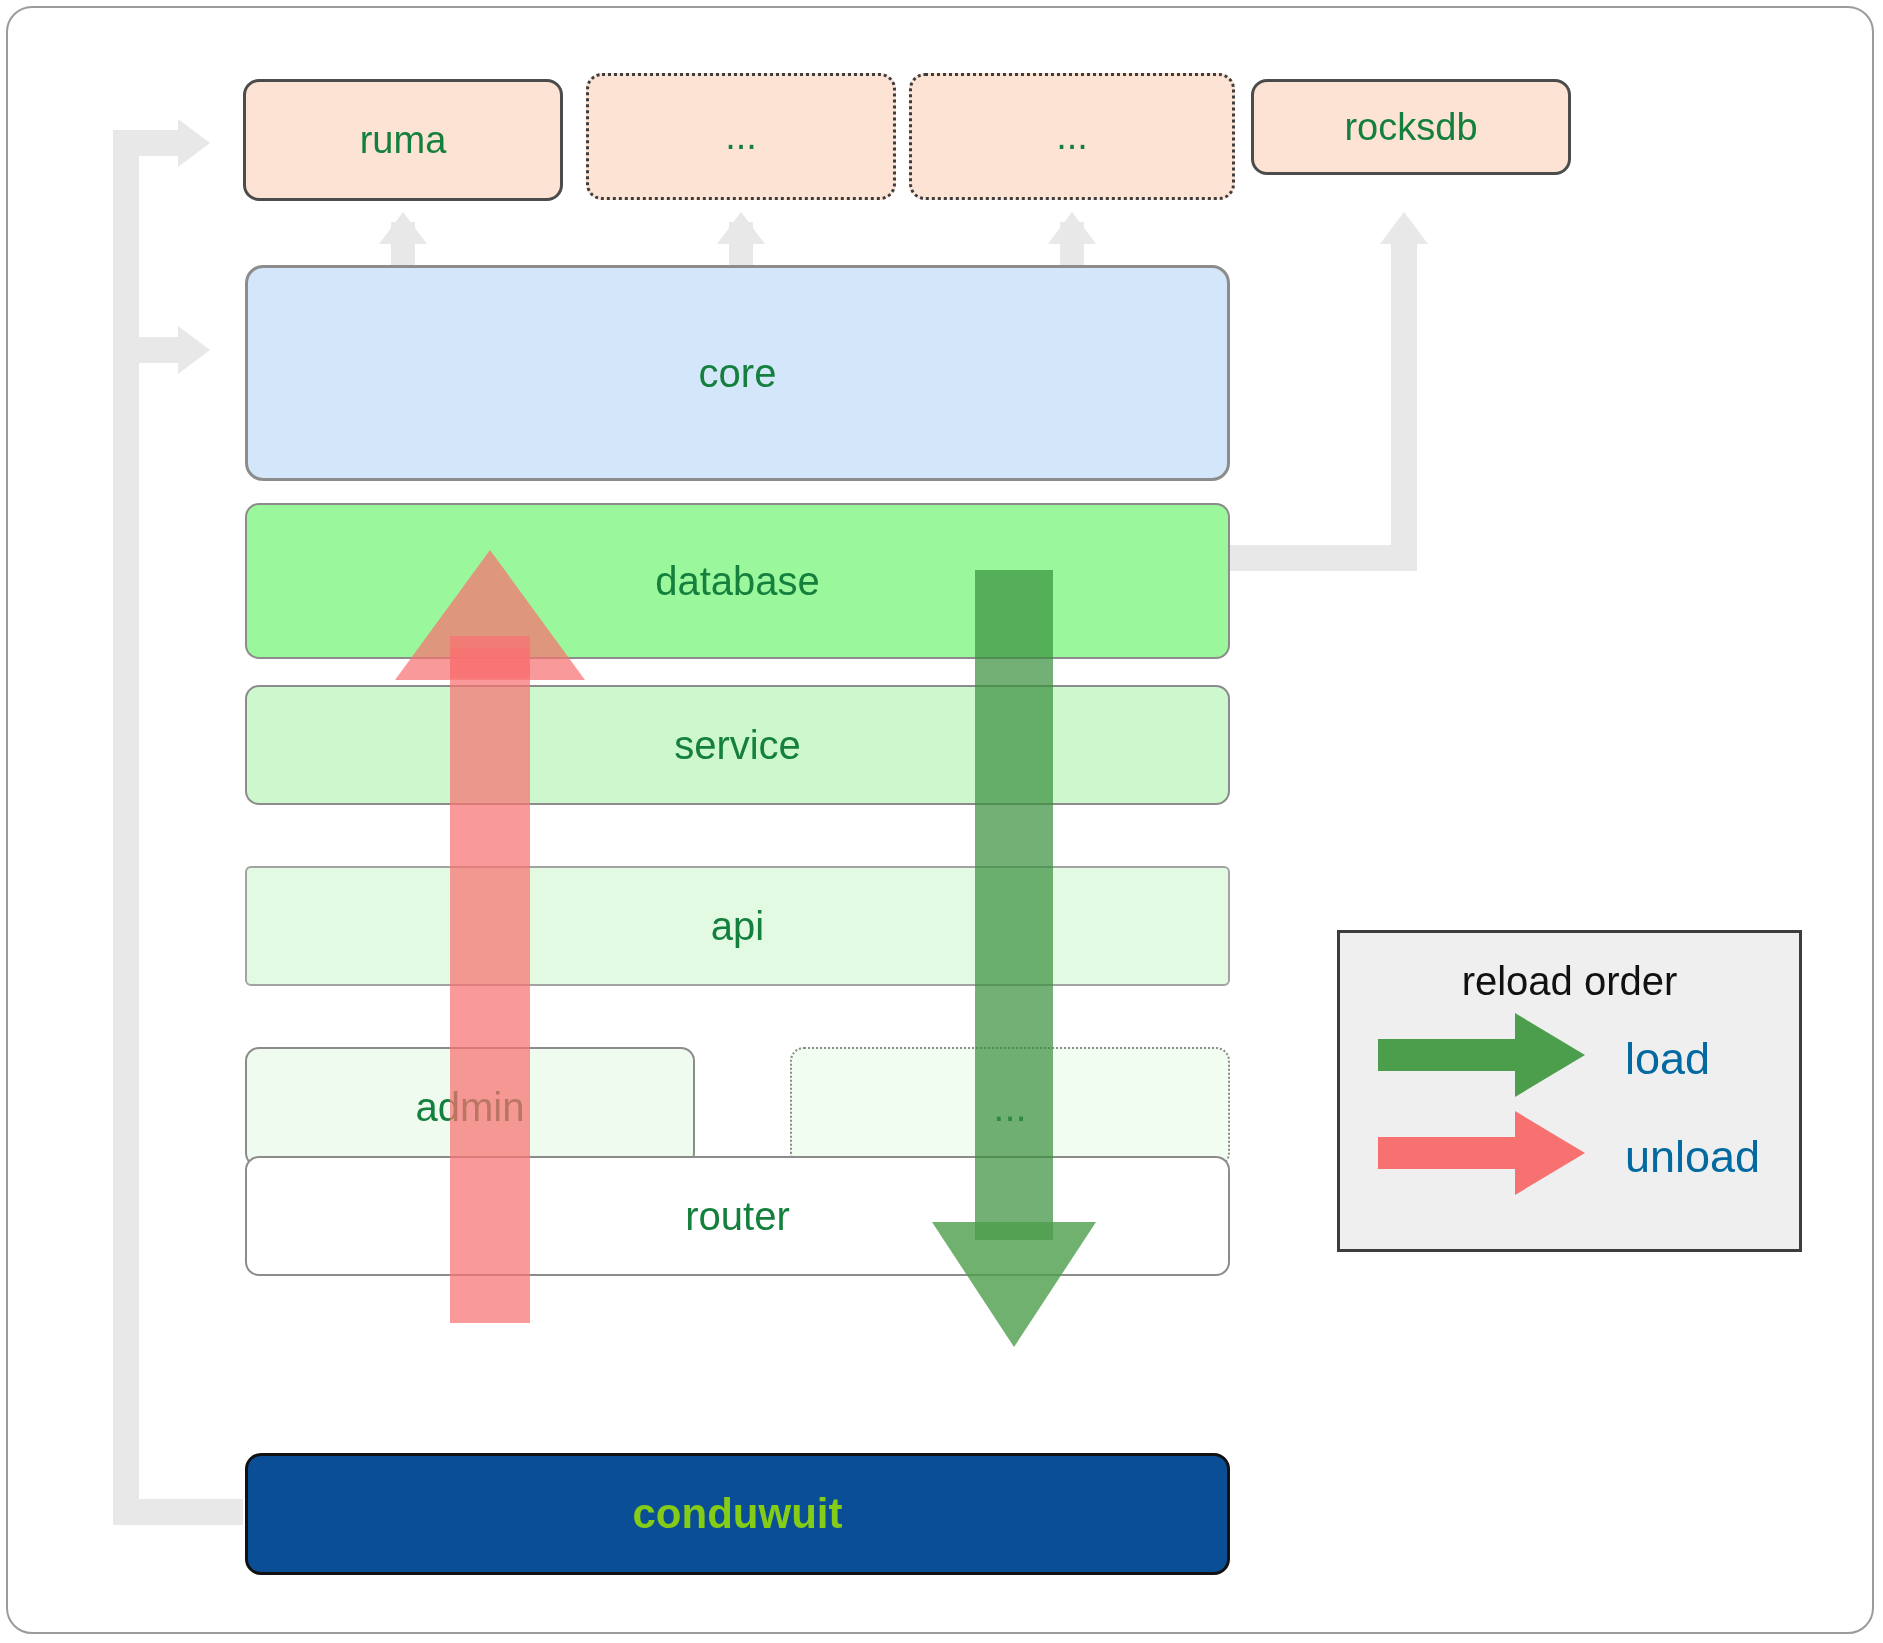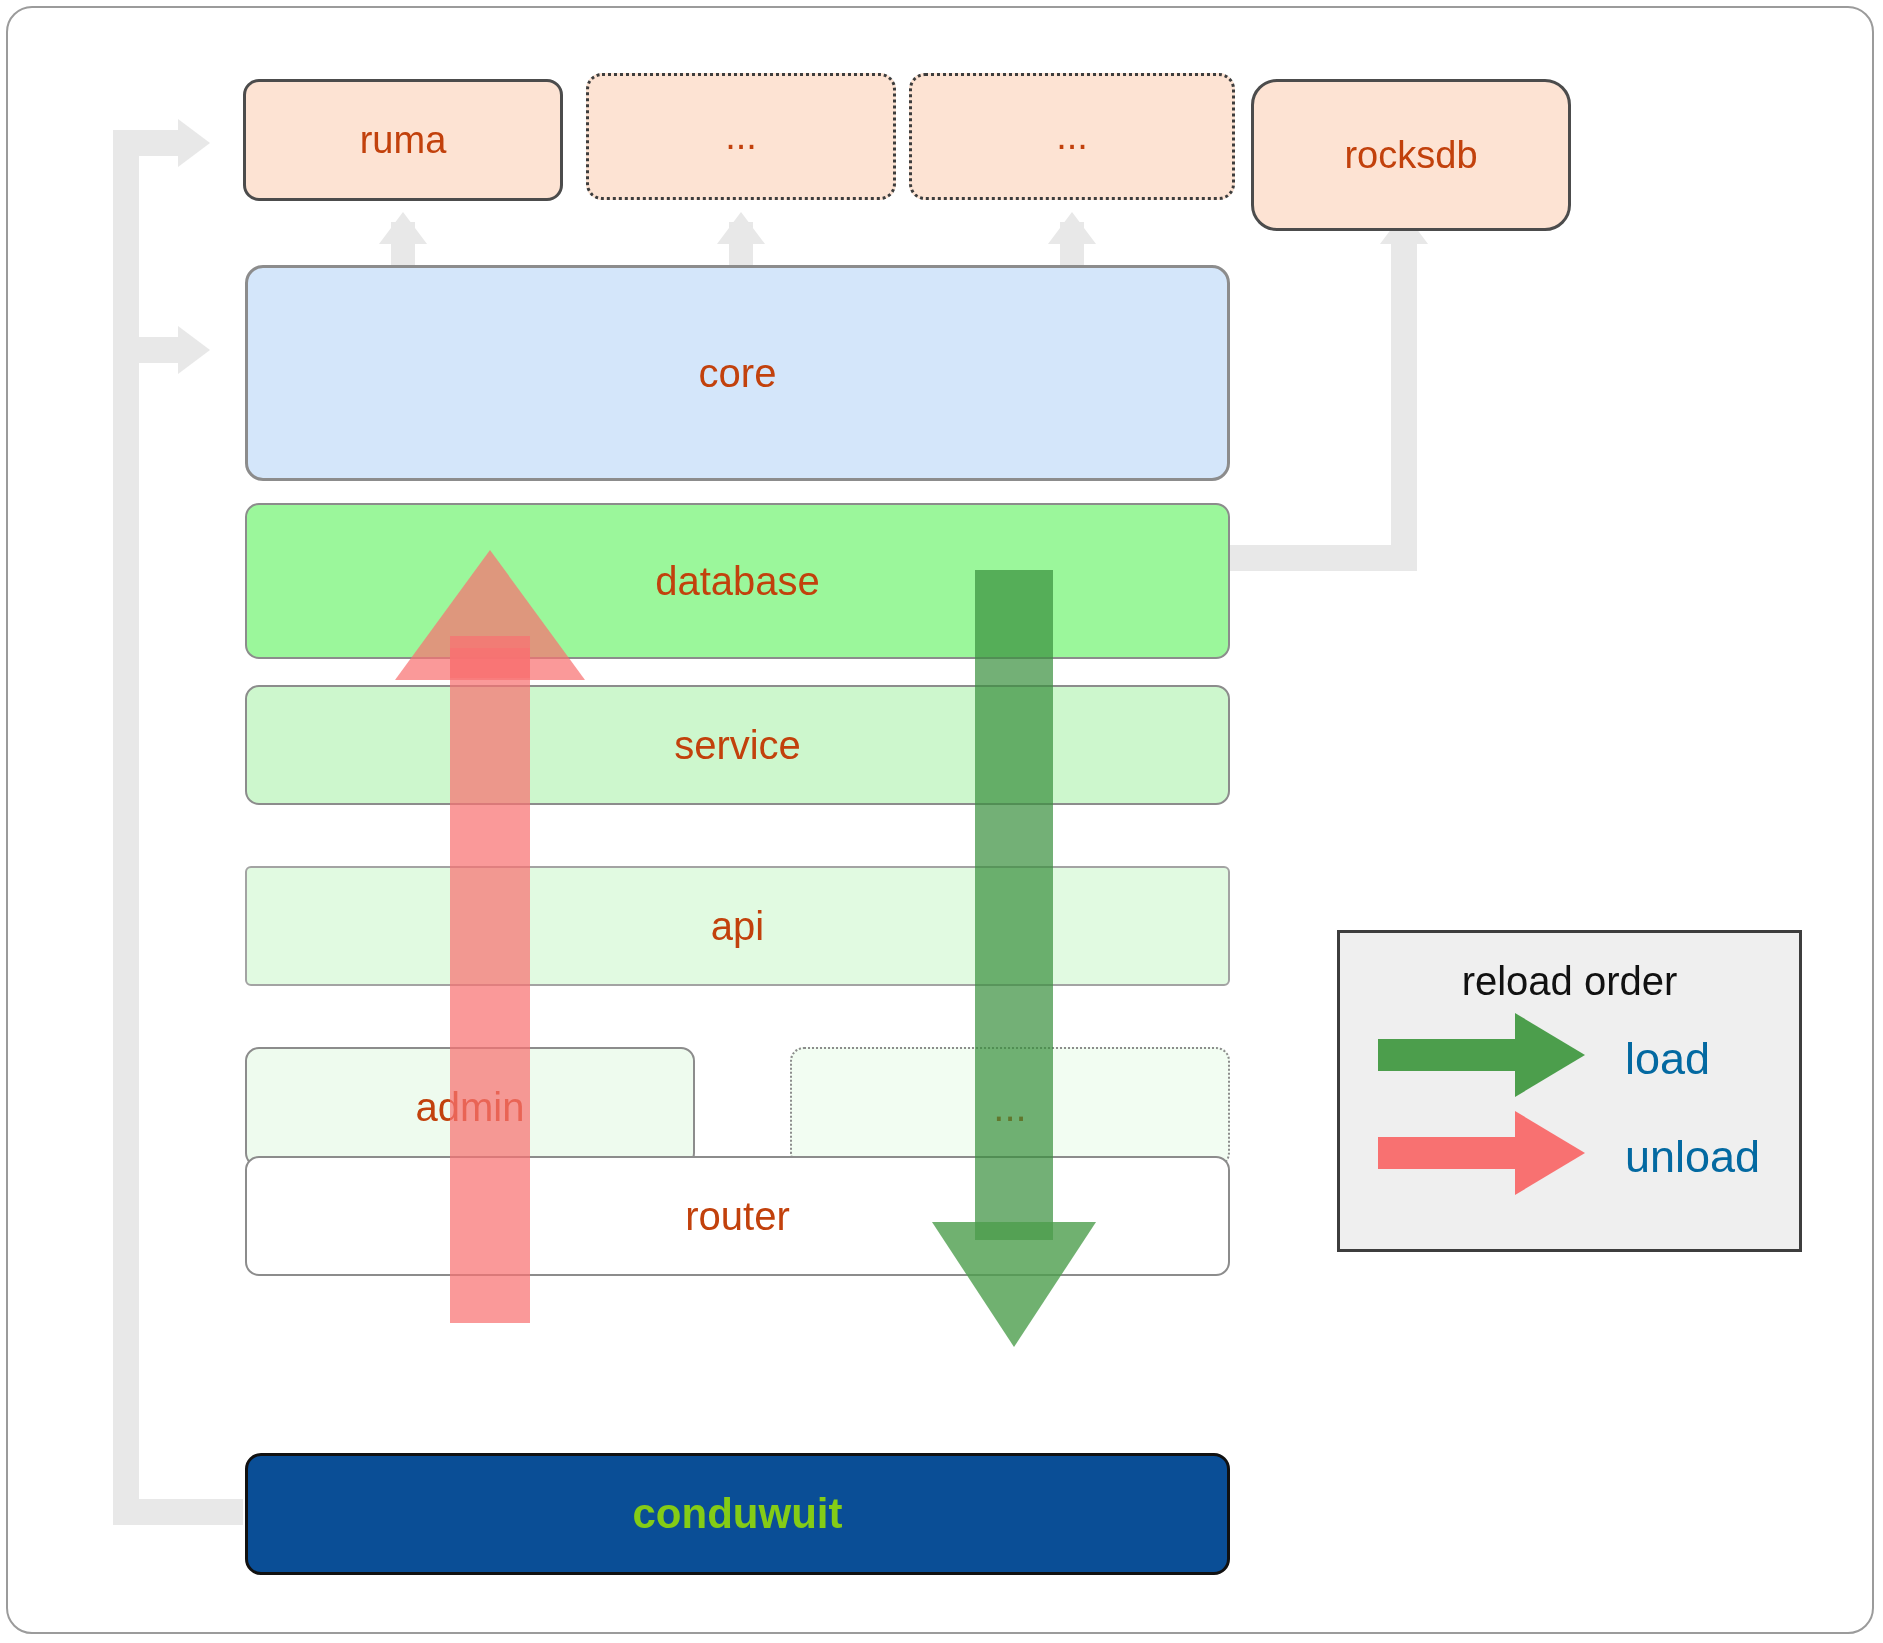--- a/index.html
+++ b/index.html
@@ -28,21 +28,21 @@
     box-sizing: border-box;
   }
 
   .box {
     position: absolute;
     box-sizing: border-box;
     display: flex;
     align-items: center;
     justify-content: center;
     border-radius: 14px;
-    color: #c2410c;
+    color: #15803d;
     font-size: 38px;
     font-family: "Liberation Sans", sans-serif;
     text-align: center;
     z-index: 4;
   }
 
   
   .dep-solid {
     background: #fde3d3;
     border: 3px solid #4c4c4c;
@@ -203,21 +203,21 @@
 
   <div class="box dep-solid" style="left:243px; top:79px; width:320px; height:122px;">
     <span>ruma</span>
   </div>
   <div class="box dep-dotted" style="left:586px; top:73px; width:310px; height:127px;">
     <span>...</span>
   </div>
   <div class="box dep-dotted" style="left:909px; top:73px; width:326px; height:127px;">
     <span>...</span>
   </div>
-  <div class="box dep-solid" style="left:1251px; top:79px; width:320px; height:152px;border-radius:26px;">
+  <div class="box dep-solid" style="left:1251px; top:79px; width:320px; height:96px;">
     <span>rocksdb</span>
   </div>
 
   <div class="box core-box" style="left:245px; top:265px; width:985px; height:216px; font-size:40px;">
     <span>core</span>
   </div>
 
   <div class="box db-box" style="left:245px; top:503px; width:985px; height:156px; font-size:40px;">
     <span>database</span>
   </div>

